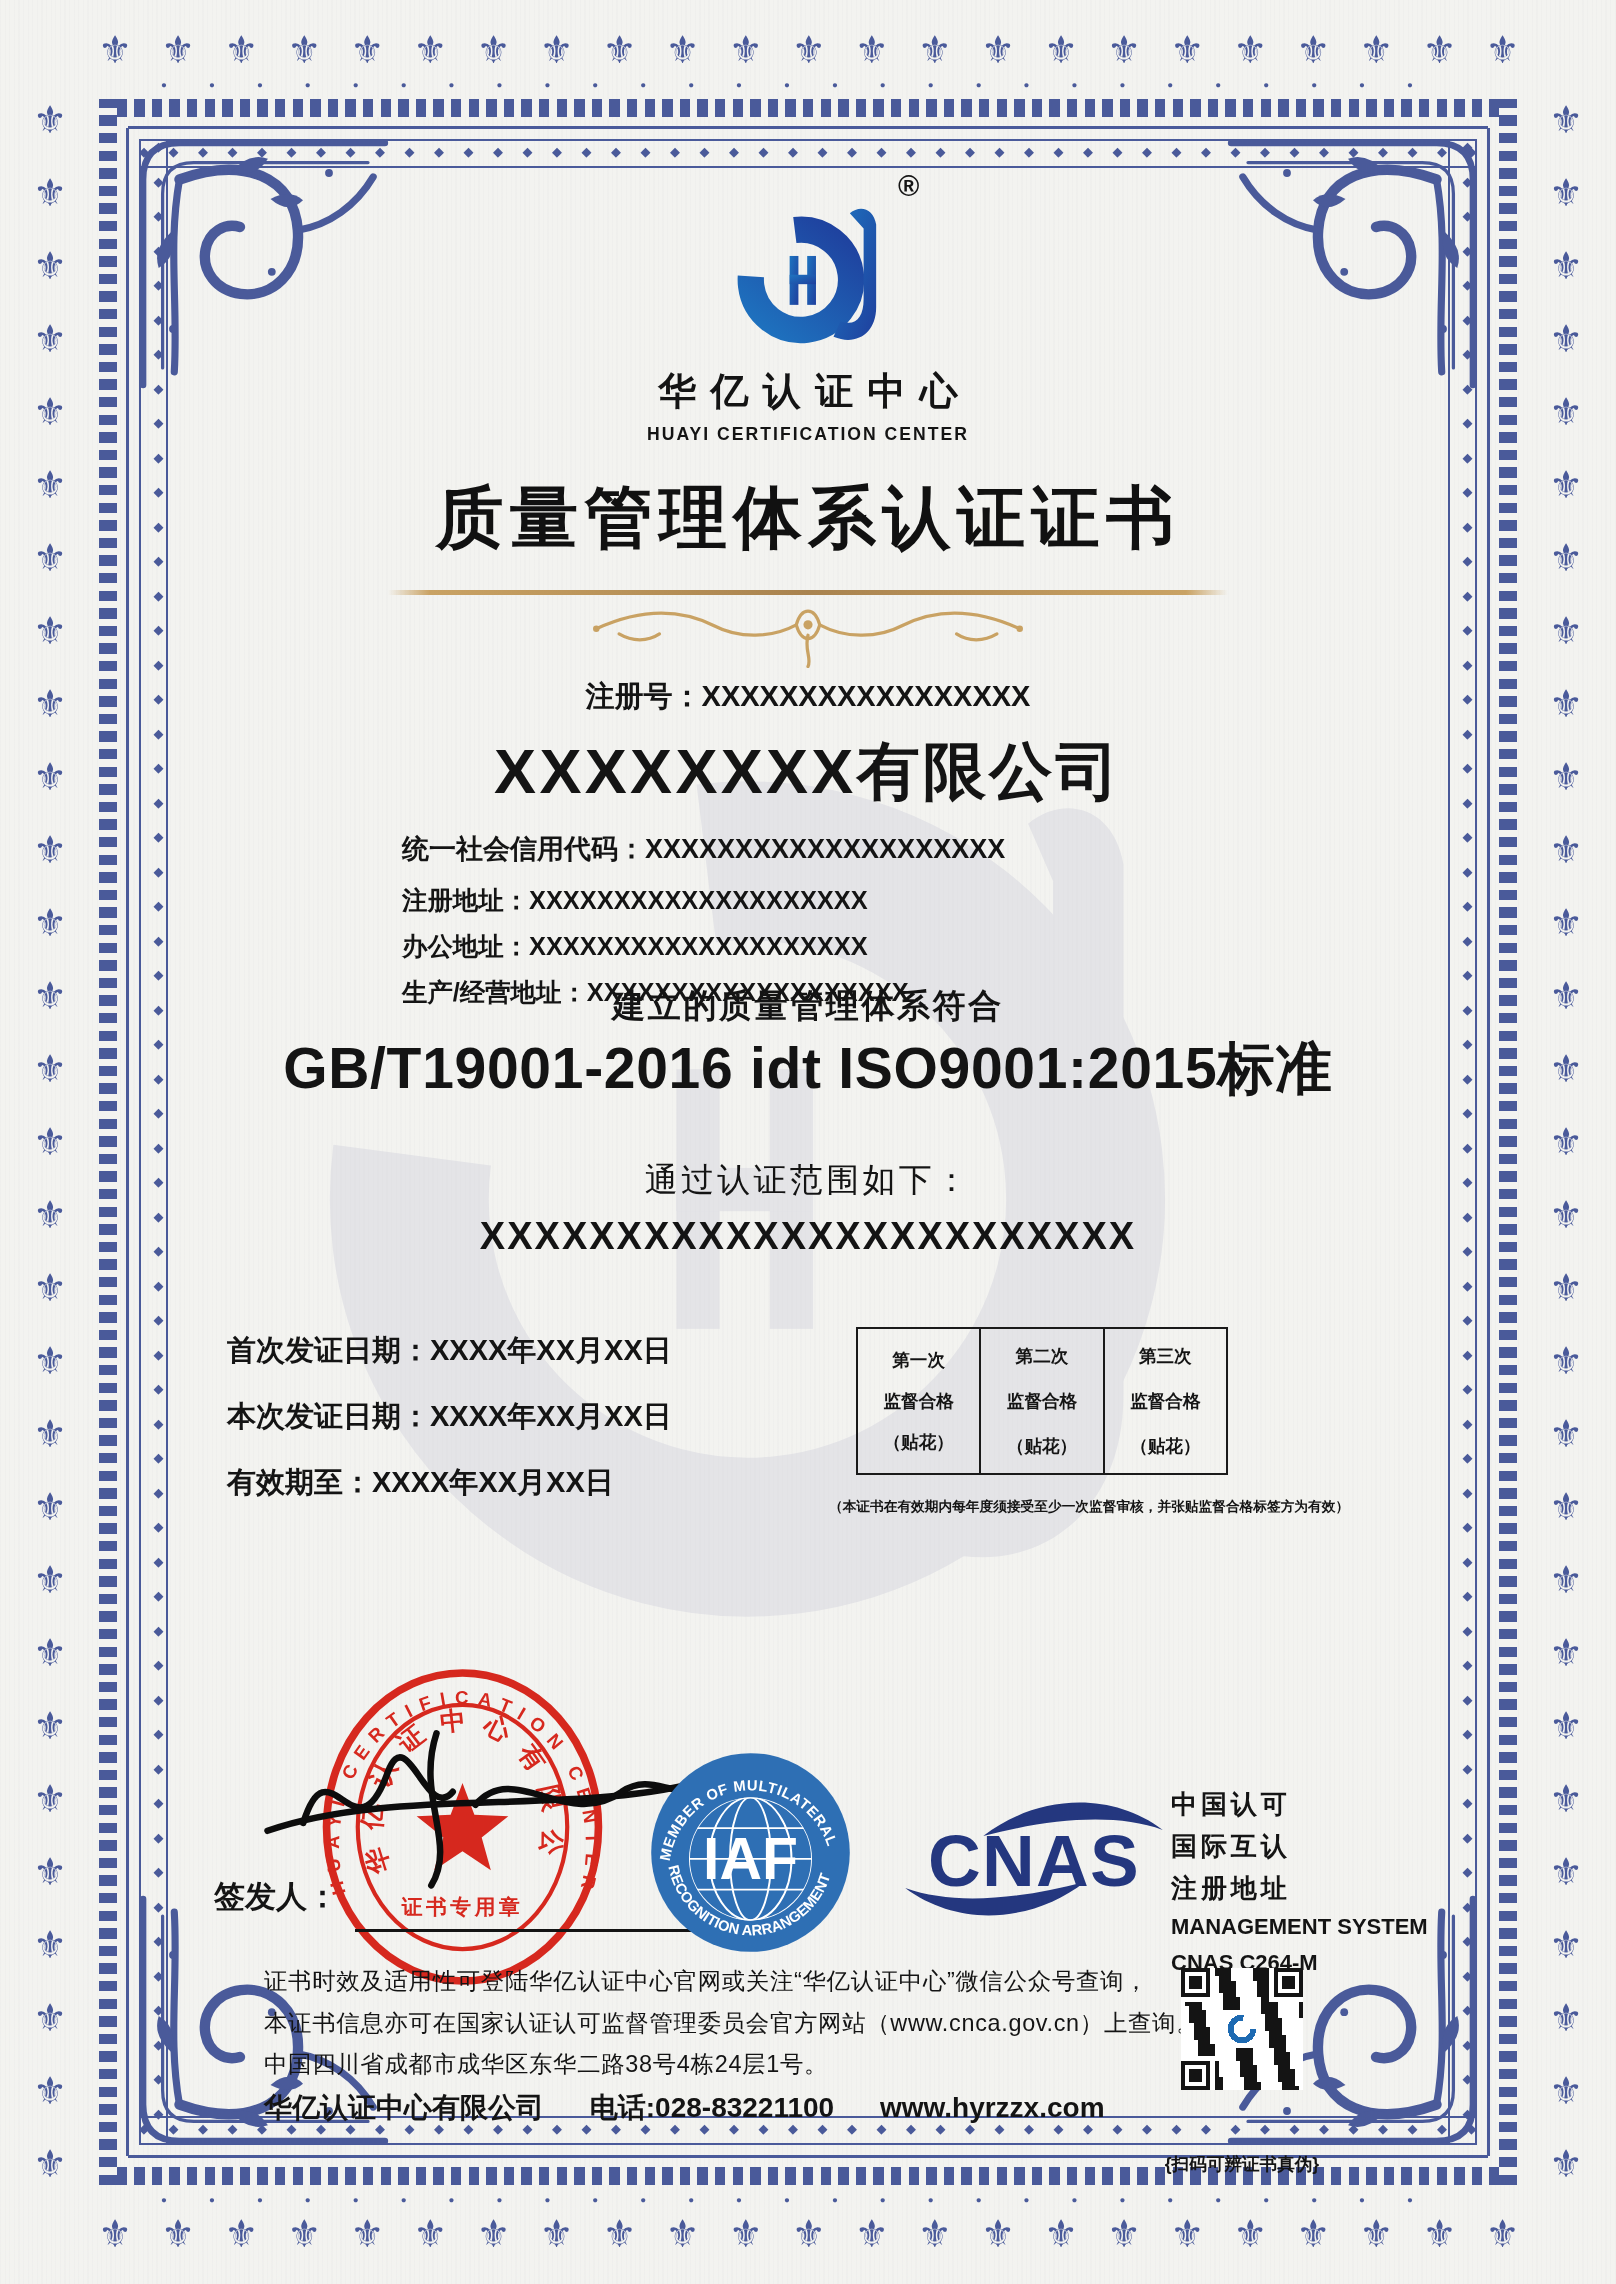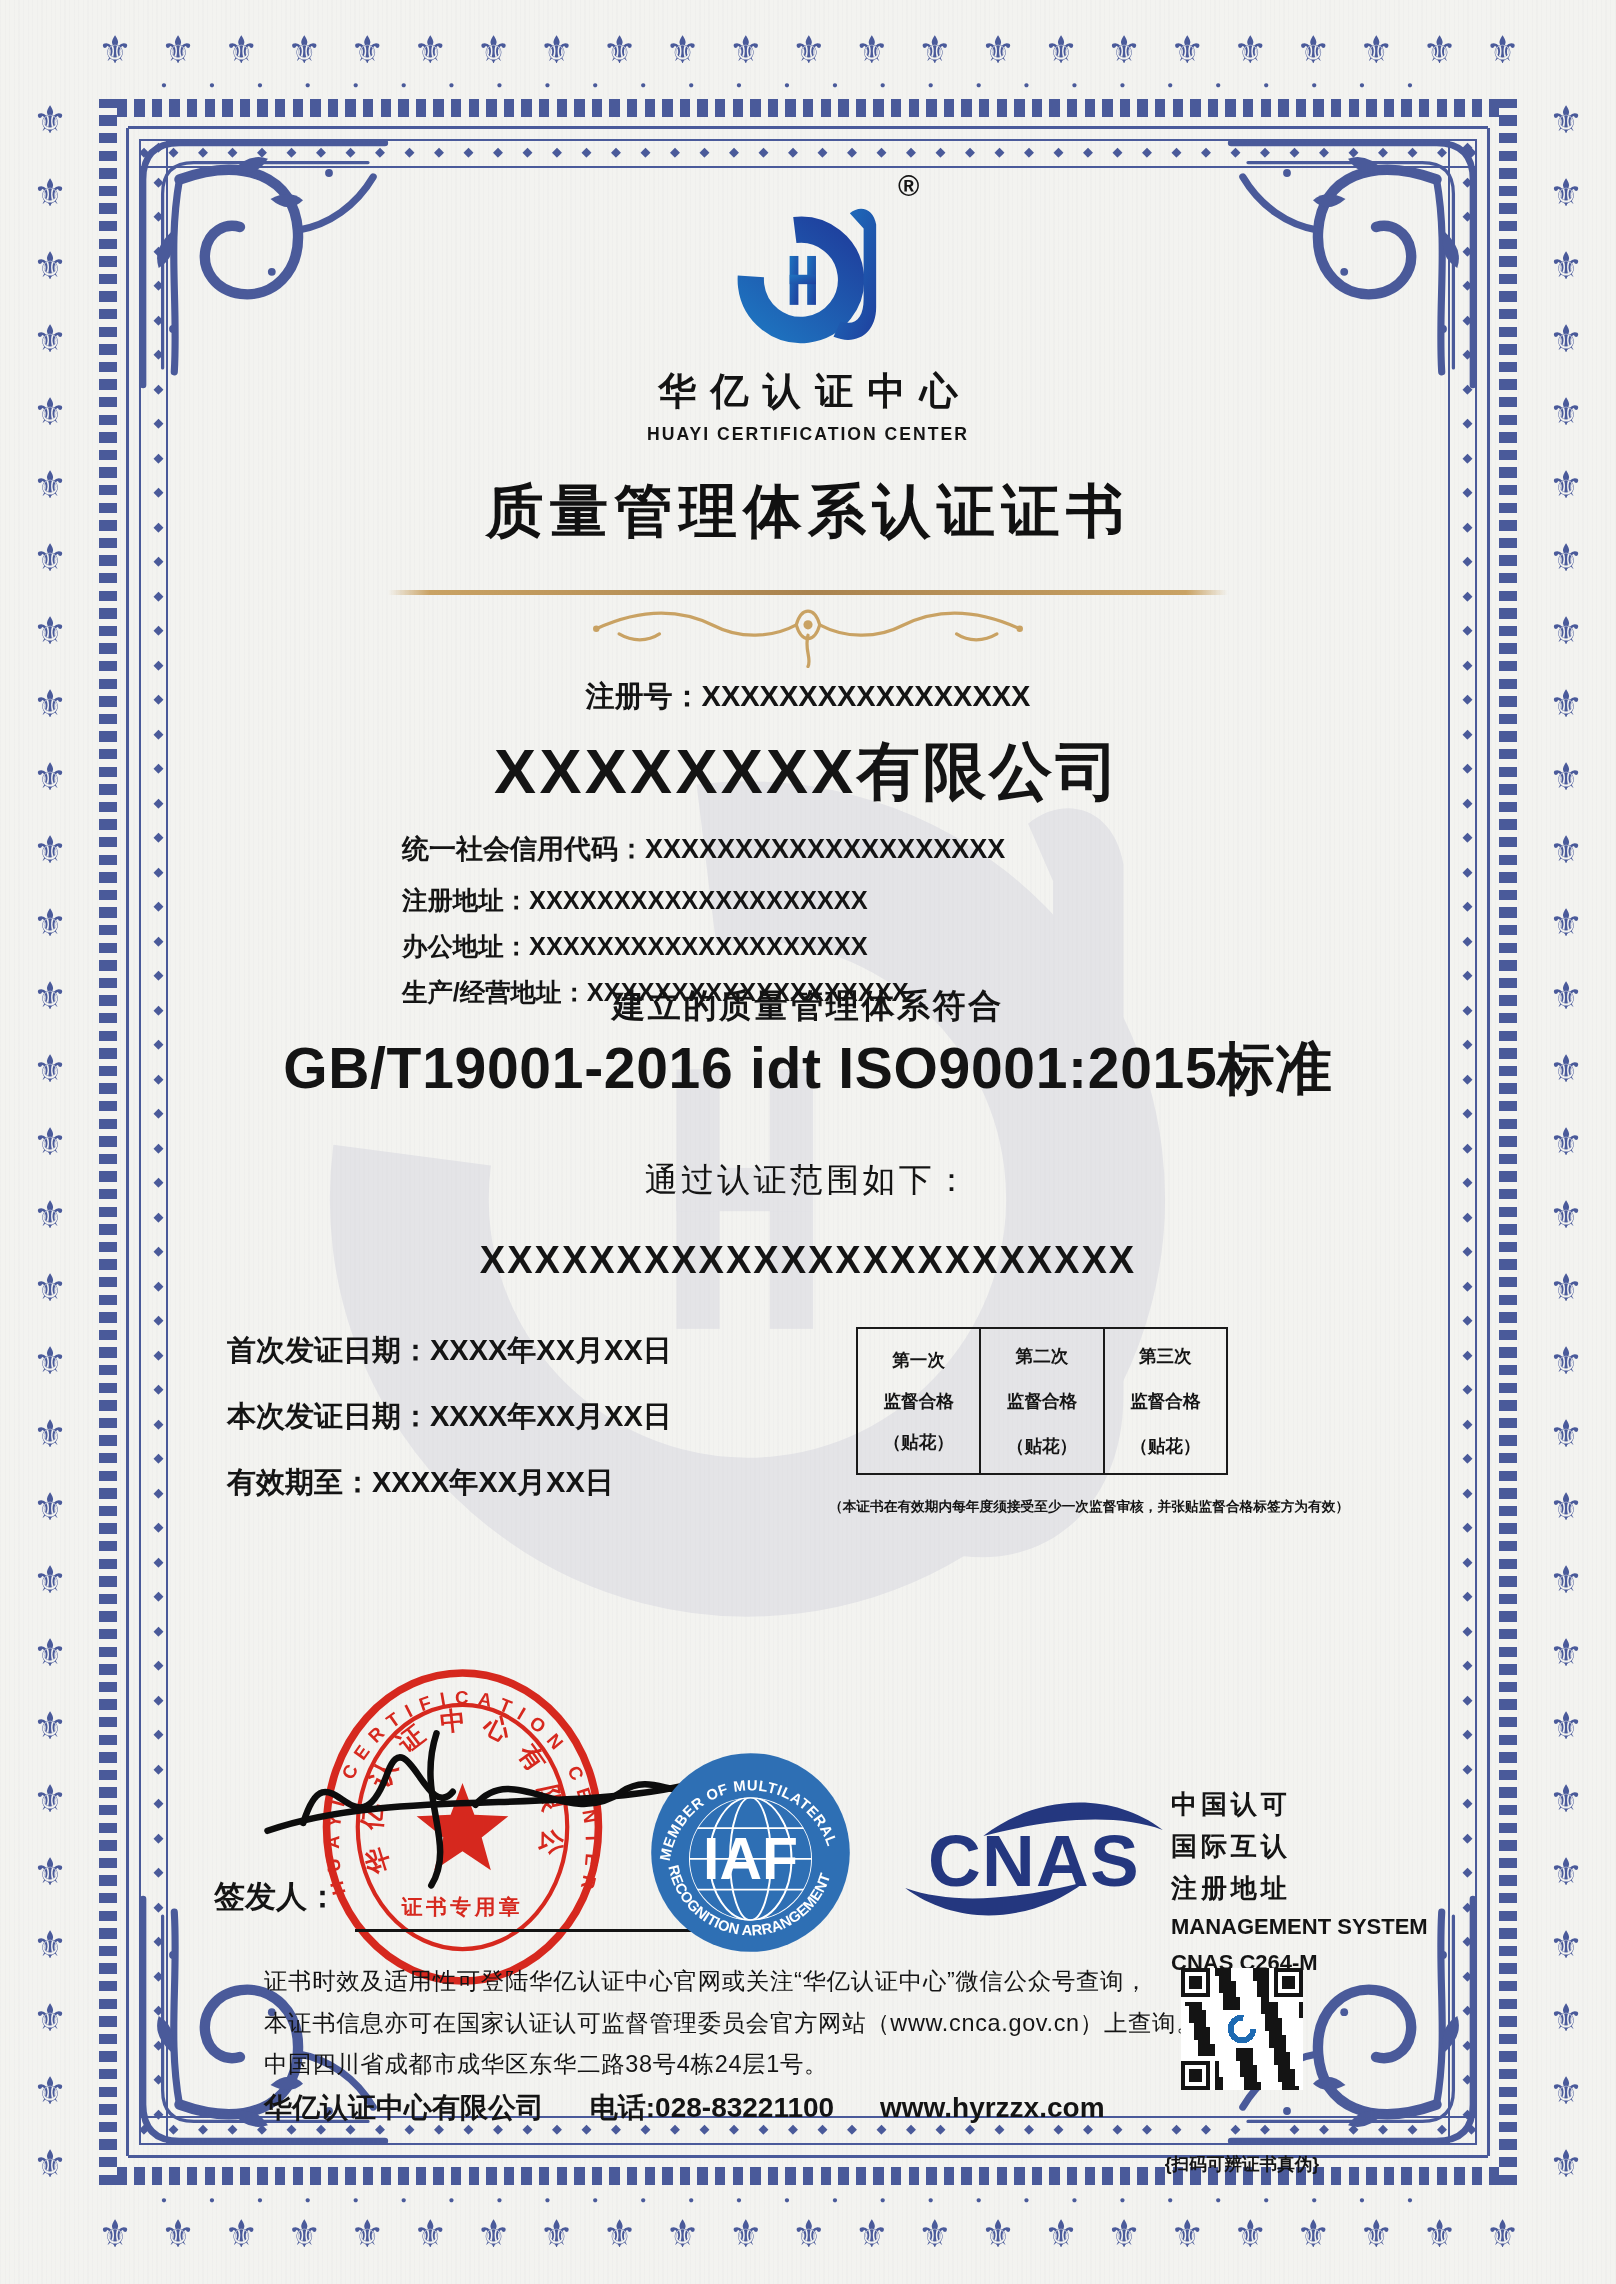--- a/index.html
+++ b/index.html
@@ -41,39 +41,39 @@
   .watermark{position:absolute;left:280px;top:658px;width:1016px;height:1055px;opacity:.55;}
 
   
   .logo-block{position:absolute;top:174px;left:50%;transform:translateX(-50%);text-align:center;}
   .logo-swirl{position:relative;display:inline-block;}
   .reg-mark{position:absolute;right:-30px;top:-3.9px;font-size:29px;font-weight:600;color:#141414;}
   .issuer-cn{font-size:38px;font-weight:900;letter-spacing:14.3px;margin-top:1.3px;text-indent:14.3px;}
   .issuer-en{font-size:17.6px;font-weight:800;letter-spacing:2px;margin-top:6.5px;}
 
   .cert-title{position:absolute;top:473px;width:100%;text-align:center;
-        font-size:58px;font-weight:900;letter-spacing:6.5px;color:#111;}
+        font-size:68px;font-weight:900;letter-spacing:6.5px;color:#111;}
 
   .gold-line{position:absolute;top:590px;left:50%;transform:translateX(-50%);width:840px;height:4.6px;
         background:linear-gradient(90deg,rgba(201,162,99,0) 0,#c9a263 5%,#a9834f 50%,#c9a263 95%,rgba(201,162,99,0) 100%);}
   .gold-flourish{position:absolute;top:596px;left:50%;transform:translateX(-50%);}
 
   .regno{position:absolute;top:677px;width:100%;text-align:center;font-size:29px;font-weight:800;}
   .regno .val{font-weight:700;}
   .company-name{position:absolute;top:729px;width:100%;text-align:center;
         font-size:63px;font-weight:900;letter-spacing:3.3px;}
   .info-block{position:absolute;left:402px;top:831px;font-weight:700;}
   .info-credit{font-size:27px;margin-bottom:17px;}
   .info-line{font-size:25.4px;margin-bottom:9.8px;margin-top:12px;}
   .info-block .val{font-weight:600;}
 
   .stmt-intro{position:absolute;top:984px;width:100%;text-align:center;font-size:33px;font-weight:800;letter-spacing:2.6px;}
   .stmt-standard{position:absolute;top:1031px;width:100%;text-align:center;font-size:57px;font-weight:900;letter-spacing:0.7px;}
   .scope-intro{position:absolute;top:1158px;width:100%;text-align:center;font-size:33px;font-weight:400;letter-spacing:3.3px;}
-  .scope-value{position:absolute;top:1215px;width:100%;text-align:center;font-size:38px;font-weight:700;letter-spacing:2px;margin-top:24px;}
+  .scope-value{position:absolute;top:1215px;width:100%;text-align:center;font-size:38px;font-weight:700;letter-spacing:2px;}
 
   .date-line{position:absolute;left:227px;font-size:29px;font-weight:800;white-space:nowrap;}
   .date-line .val{font-weight:650;}
 
   .sup-table{position:absolute;left:856px;top:1327px;width:372px;height:148px;
         border:2.6px solid #1a1a1a;display:flex;box-sizing:border-box;background:rgba(255,255,255,0.0);}
   .sup-cell{flex:1;text-align:center;font-size:17.6px;font-weight:700;
         display:flex;flex-direction:column;justify-content:center;gap:17px;}
   .sup-cell + .sup-cell{border-left:2.6px solid #1a1a1a;gap:21px;}
   .sup-note{position:absolute;left:1089px;top:1498px;transform:translateX(-50%);

